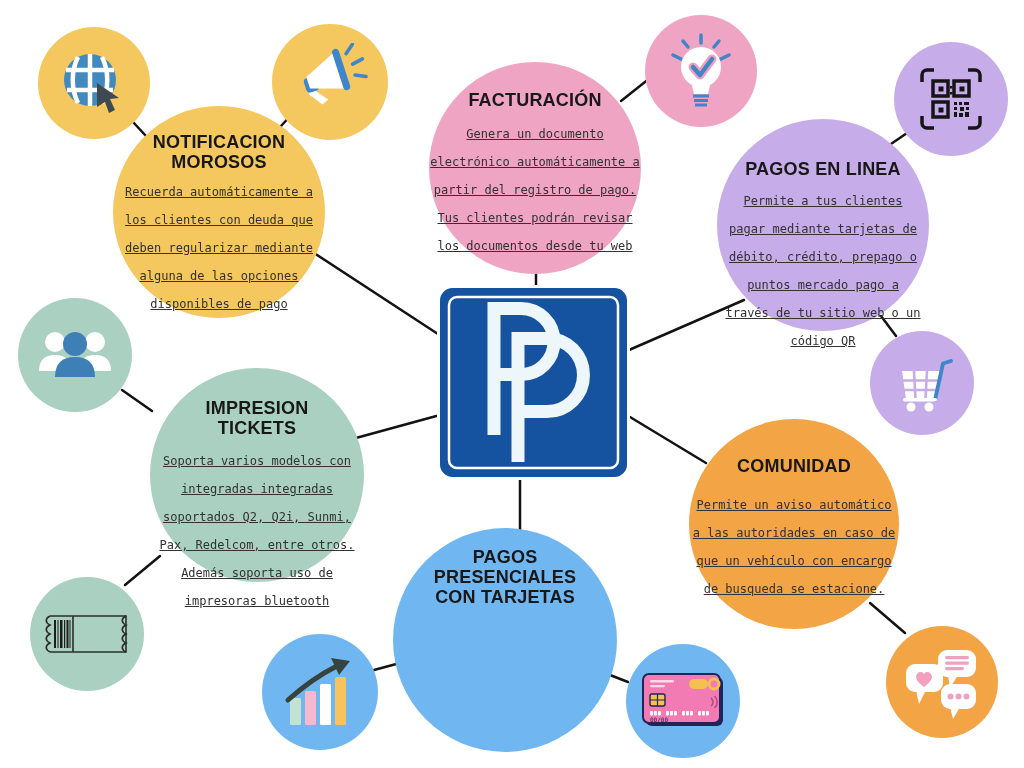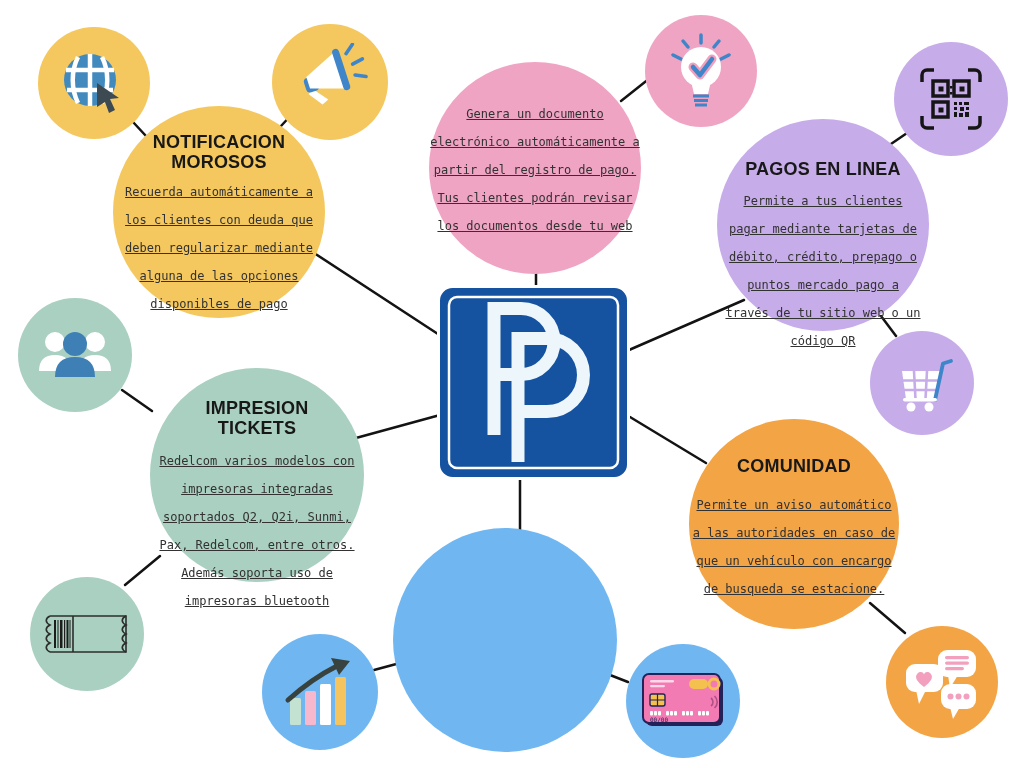--- a/index.html
+++ b/index.html
@@ -61,39 +61,47 @@
 
   <div class="bubble c-yellow" style="left:113px;top:106px;width:212px;height:212px;padding-top:26px;">
     <div class="title">
       <span>NOTIFICACION</span>
       <span>MOROSOS</span>
     </div>
     <div class="body" style="width:206px;margin-top:6px;">Recuerda automáticamente a los clientes con deuda que deben regularizar mediante alguna de las opciones disponibles de pago</div>
   </div>
 
   <div class="bubble c-pink" style="left:429px;top:62px;width:212px;height:212px;padding-top:28px;">
+    <div class="title">
+      <span>FACTURACIÓN</span>
+    </div>
     <div class="body" style="width:216px;margin-top:10px;margin-left:-2px;">Genera un documento electrónico automáticamente a partir del registro de pago. Tus clientes podrán revisar los documentos desde tu web</div>
   </div>
 
   <div class="bubble c-purple" style="left:717px;top:119px;width:212px;height:212px;padding-top:40px;">
     <div class="title">
       <span>PAGOS EN LINEA</span>
     </div>
     <div class="body" style="width:198px;margin-top:8px;text-align:center;">Permite a tus clientes pagar mediante tarjetas de débito, crédito, prepago o puntos mercado pago a través de tu sitio web o un código QR</div>
   </div>
 
   <div class="bubble c-green" style="left:118px;top:368px;width:214px;height:214px;padding-top:30px;margin-left:32px;">
     <div class="title">
       <span>IMPRESION</span>
       <span>TICKETS</span>
     </div>
-    <div class="body" style="width:212px;margin-top:9px;margin-left:1px;">Redelcom varios modelos con impresoras integradas soportados Q2, Q2i, Sunmi, Pax, Redelcom, entre otros. Además soporta uso de impresoras bluetooth</div>
+    <div class="body" style="width:212px;margin-top:9px;margin-left:1px;">Soporta varios modelos con integradas integradas soportados Q2, Q2i, Sunmi, Pax, Redelcom, entre otros. Además soporta uso de impresoras bluetooth</div>
   </div>
 
   <div class="bubble c-blue" style="left:393px;top:528px;width:224px;height:224px;padding-top:19px;">
+    <div class="title">
+      <span>PAGOS</span>
+      <span>PRESENCIALES</span>
+      <span>CON TARJETAS</span>
+    </div>
   </div>
 
   <div class="bubble c-orange" style="left:689px;top:419px;width:210px;height:210px;padding-top:37px;">
     <div class="title">
       <span>COMUNIDAD</span>
     </div>
     <div class="body" style="width:206px;margin-top:15px;text-align:center;">Permite un aviso automático a las autoridades en caso de que un vehículo con encargo de busqueda se estacione.</div>
   </div>
 
   <div class="sign">

